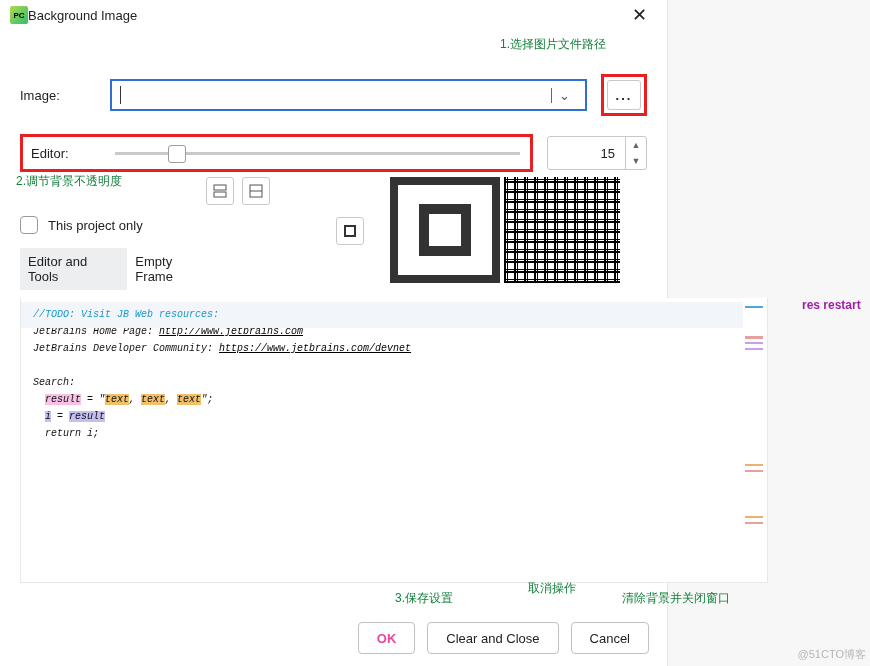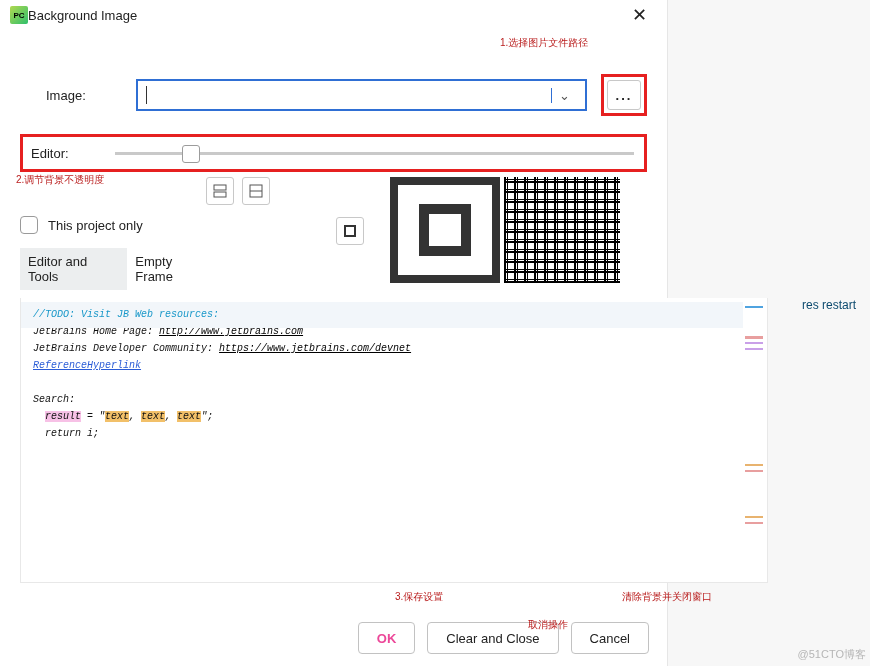--- a/index.html
+++ b/index.html
@@ -30,28 +30,28 @@
     width: 18px; height: 18px;
     background: linear-gradient(135deg,#b0d850,#2fbf6c);
     border-radius: 2px;
     display:flex;align-items:center;justify-content:center;
     font-size:8px;color:#000;font-weight:bold;
   }
   .titlebar .title { font-size: 13px; }
   .titlebar .close { margin-left: auto; font-size: 18px; line-height:1; padding:4px 8px; cursor:pointer; }
   .body { padding: 8px 20px 10px 20px; }
 
-  .annot { color: #b91c1c; font-size: 10px; position: absolute; pointer-events: none; }
+  .annot { color: #15803d; font-size: 12px; position: absolute; pointer-events: none; }
   .annot1 { left: 500px; top: 36px; }
   .annot2 { left: 16px; top: 173px; }
   .annot3 { left: 395px; top: 590px; }
-  .annot4 { left: 528px; top: 618px; }
+  .annot4 { left: 528px; top: 580px; }
   .annot5 { left: 622px; top: 590px; }
 
-  .row { display: flex; align-items: center; margin-top: 36px; margin-left: 26px; }
+  .row { display: flex; align-items: center; margin-top: 36px; }
   .lbl { width: 90px; }
   .combo {
     flex: 1; height: 32px;
     border: 2px solid #2f6fd4;
     display: flex; align-items: center; padding: 0 8px;
     background:#fff;
   }
   .combo .caret {
     width: 26px; border-left:1px solid #2f6fd4;
     text-align:center; margin-left:auto; color:#555;
@@ -154,21 +154,21 @@
     display:flex; gap: 12px;
   }
   .btn {
     height: 32px; padding: 0 18px;
     border:1px solid #c2c2c2; border-radius:4px;
     background:#fff; font-size:13px;
     display:flex;align-items:center;justify-content:center;
   }
   .btn.disabled { color:#ec4899; font-weight:600; }
 
-  .bg-note { position:absolute; left:802px; top:298px; font-size:12px; color:#0c4a6e; }
+  .bg-note { position:absolute; left:802px; top:298px; font-size:12px; color:#a21caf;font-weight:bold; }
   .watermark { position:absolute; right:4px; bottom:4px; font-size:11px; color:#b6b6b6; }
 </style>
 </head>
 <body>
 
 <div class="dialog">
   <div class="titlebar">
     <div class="app-icon">PC</div>
     <div class="title">Background Image</div>
     <div class="close">✕</div>
@@ -188,20 +188,27 @@
     </div>
 
     <div class="opacity-row">
       <div class="opacity-box">
         <div class="lbl" style="width:70px;">Editor:</div>
         <div class="slider-track">
           <div class="rail"></div>
           <div class="thumb"></div>
         </div>
       </div>
+      <div class="opacity-val">
+        <span class="num">15</span>
+        <div class="stepper">
+          <span>▲</span>
+          <span>▼</span>
+        </div>
+      </div>
     </div>
 
     <div class="tile-buttons">
       <div class="tile-btn">
         <svg viewBox="0 0 16 16">
             <rect x="2" y="2" width="12" height="5" fill="none" stroke="#555"></rect>
             <rect x="2" y="9" width="12" height="5" fill="none" stroke="#555"></rect>
           </svg>
       </div>
       <div class="tile-btn">
@@ -233,24 +240,24 @@
       <div class="pattern-preview"></div>
     </div>
 
     <div class="code-area">
       <div class="hl-track" style="position:absolute;left:0;right:24px;top:4px;height:26px;"></div>
       <div style="position:relative;">
         <span class="cm-todo">//TODO: Visit JB Web resources:</span>
       </div>
       <div><span>JetBrains Home Page: </span><span class="cm-link">http://www.jetbrains.com</span></div>
       <div><span>JetBrains Developer Community: </span><span class="cm-link">https://www.jetbrains.com/devnet</span></div>
-      <div><span class="cm-ref">ReferenceHyperlink</span></div>
       <div>&nbsp;</div>
       <div><span>Search:</span></div>
       <div>&nbsp;&nbsp;<span class="hl-pink">result</span><span> = "</span><span class="hl-yell">text</span><span>, </span><span class="hl-yell">text</span><span>, </span><span class="hl-yell">text</span><span>";</span></div>
+      <div>&nbsp;&nbsp;<span class="hl-lav">i</span><span> = </span><span class="hl-lav">result</span></div>
       <div>&nbsp;&nbsp;<span>return i;</span></div>
 
       <div class="gutter-mini" style="top:0;bottom:0;">
         <div class="mini-mark" style="top:8px;background:#4fa3e0;"></div>
         <div class="mini-mark" style="top:38px;background:#e89f9f;height:3px;"></div>
         <div class="mini-mark" style="top:44px;background:#c9a0e8;"></div>
         <div class="mini-mark" style="top:50px;background:#c9a0e8;"></div>
         <div class="mini-mark" style="top:166px;background:#e8b36f;"></div>
         <div class="mini-mark" style="top:172px;background:#e89f9f;"></div>
         <div class="mini-mark" style="top:218px;background:#e8b36f;"></div>

